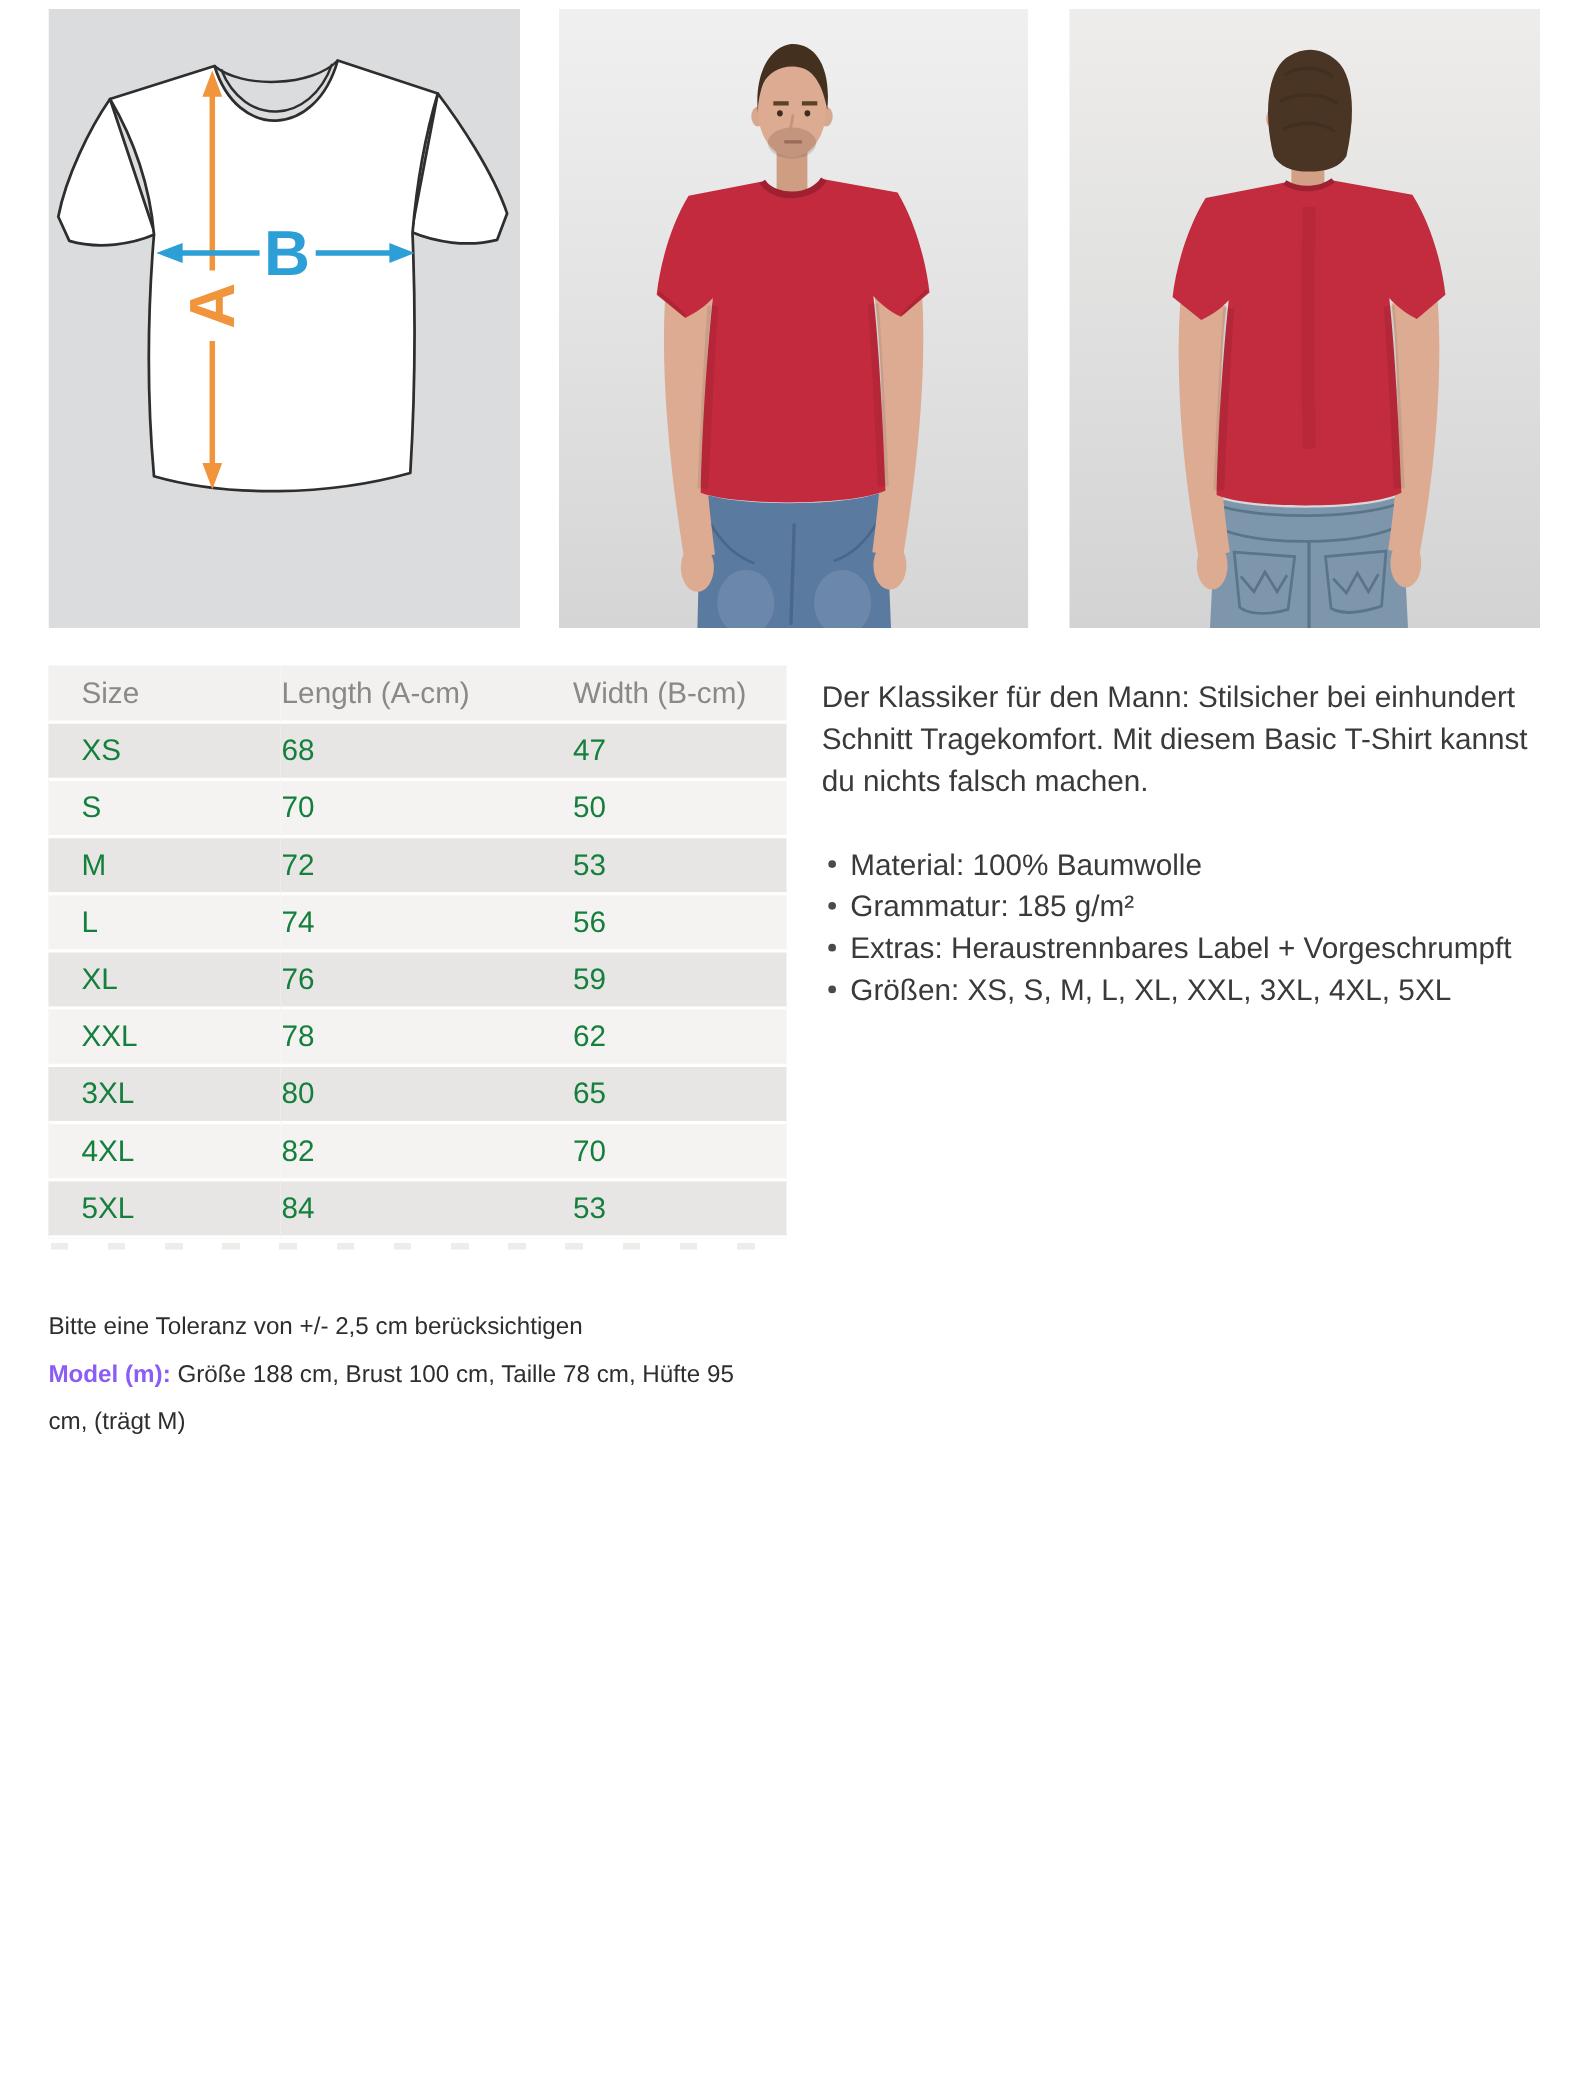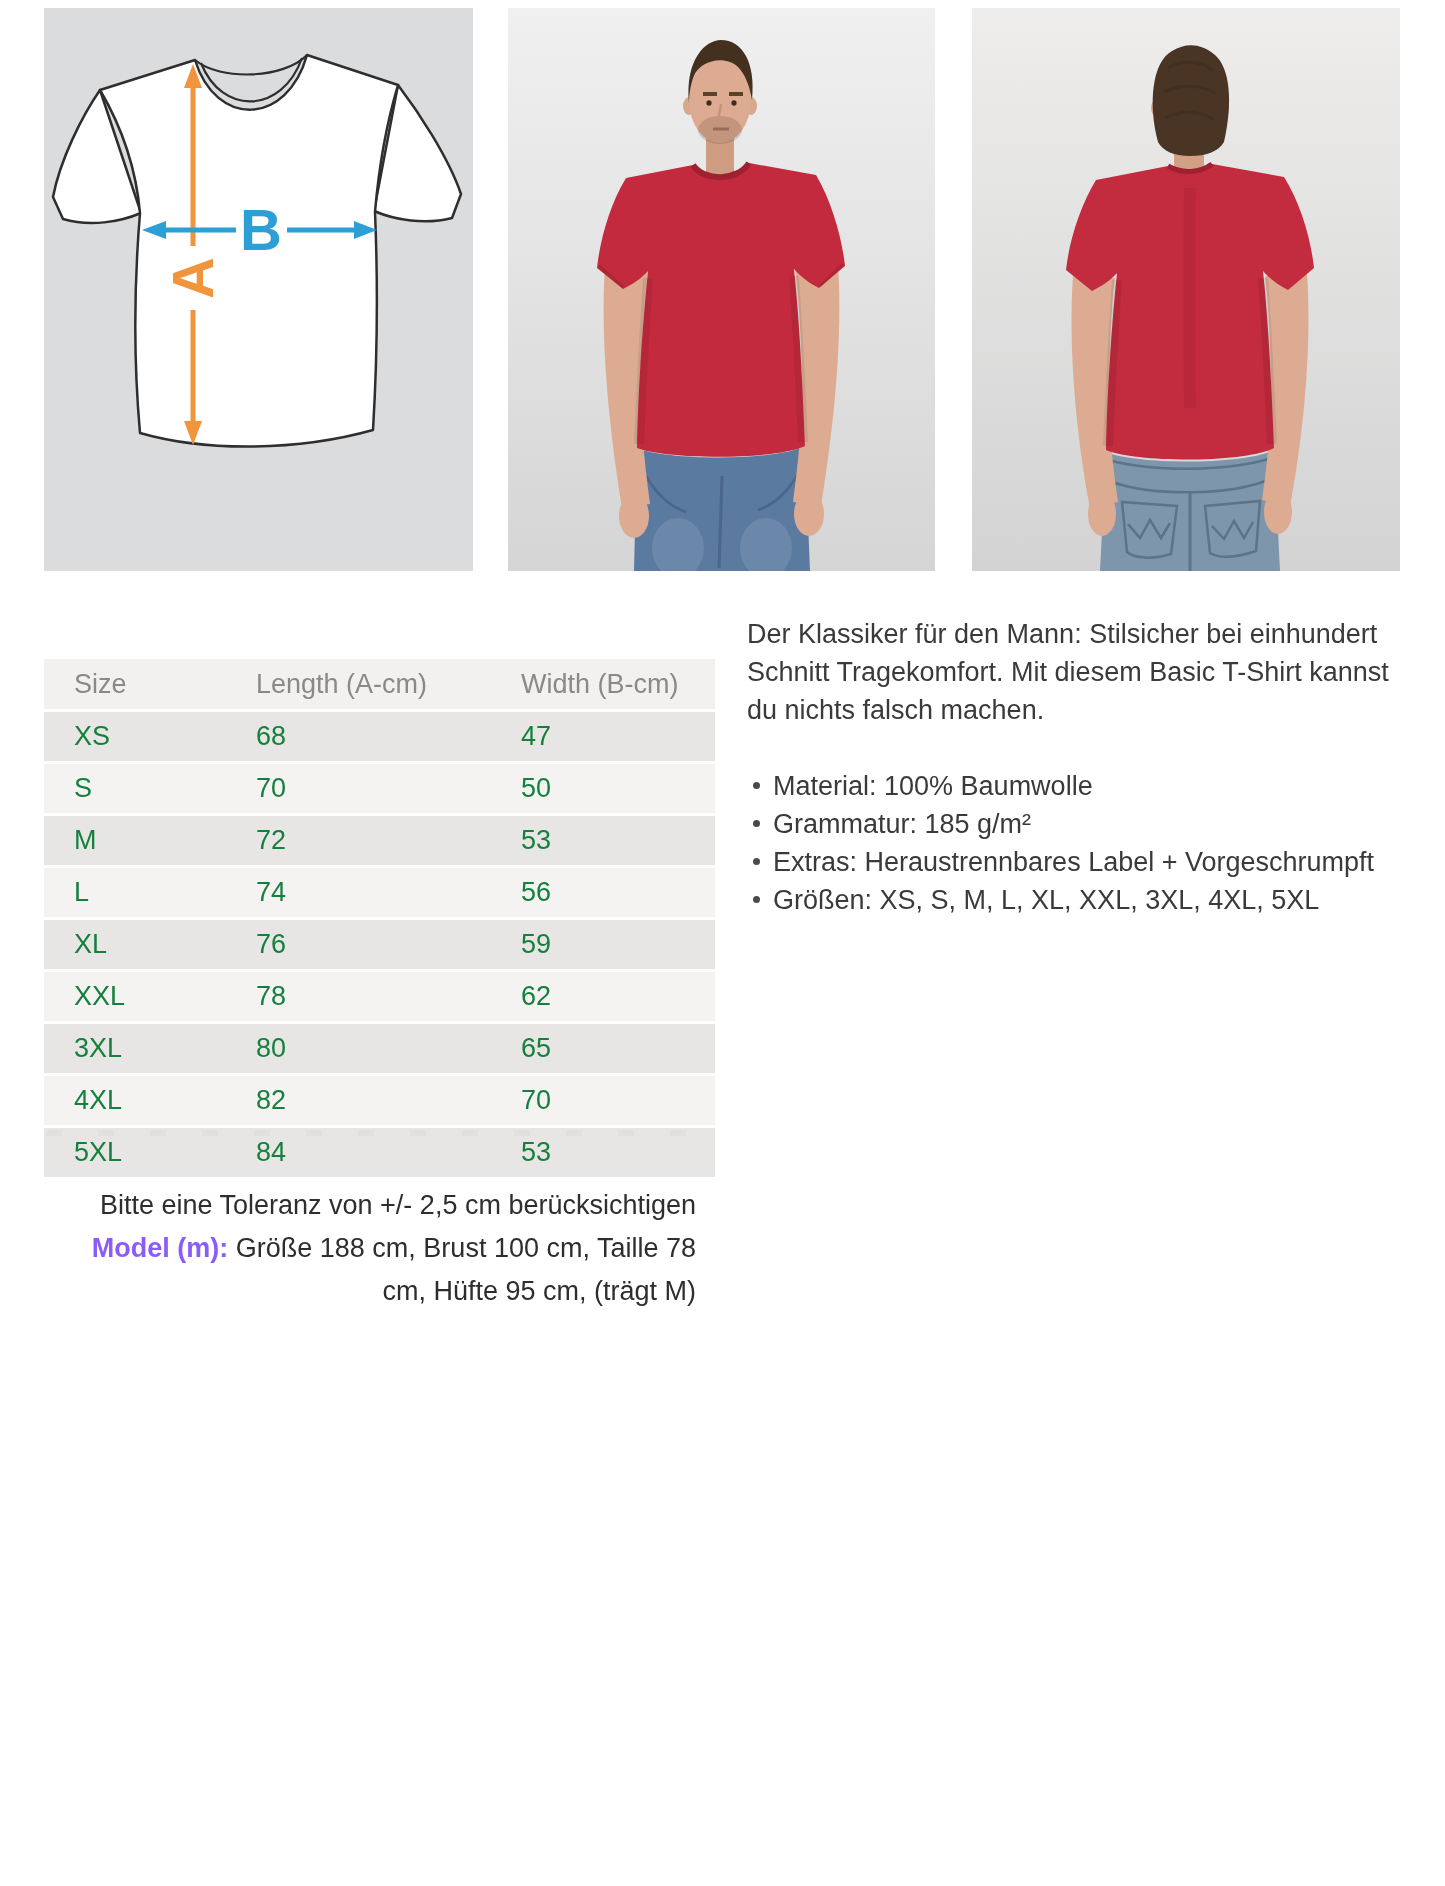--- a/index.html
+++ b/index.html
@@ -8,21 +8,21 @@
     font-family:"Liberation Sans", sans-serif;overflow:hidden;
   }
   
   .panel{position:absolute;top:8px;height:563px;overflow:hidden;}
   .panel svg{display:block;width:100%;height:100%;}
   .panel-diagram{left:44px;width:429px;}
   .panel-front{left:508px;width:427px;}
   .panel-back{left:972px;width:428px;}
   
   table.size-table{
-    position:absolute;left:44px;top:659px;width:671px;
+    position:absolute;left:44px;top:605px;width:671px;
     border-collapse:separate;border-spacing:0;table-layout:fixed;
   }
   table.size-table th{
     height:48px;background:#f2f1ef;color:#8a8987;font-weight:normal;
     font-size:27px;text-align:left;vertical-align:middle;
     border-bottom:3px solid #ffffff;
   }
   table.size-table td{
     height:47px;color:#15803d;font-size:27px;text-align:left;
     vertical-align:middle;border-bottom:3px solid #ffffff;
@@ -43,21 +43,21 @@
   .desc p{margin:0;}
   .desc ul{list-style:none;margin:38px 0 0 0;padding:0;}
   .desc li{position:relative;padding-left:26px;}
   .desc li::before{
     content:'';position:absolute;left:6px;top:15px;width:7px;height:7px;
     border-radius:50%;background:#4a4a4a;
   }
   
   .footnote{
     position:absolute;left:44px;top:1184px;width:652px;
-    font-size:27px;line-height:43px;color:#2e2e2e;text-align:right;
+    font-size:22px;line-height:43px;color:#2e2e2e;
   }
   .footnote p{margin:0;}
   .footnote strong{font-weight:bold;color:#8b5cf6;}
 </style>
 </head>
 <body>
 
 <div class="page">
 
   <div class="panel panel-diagram">

